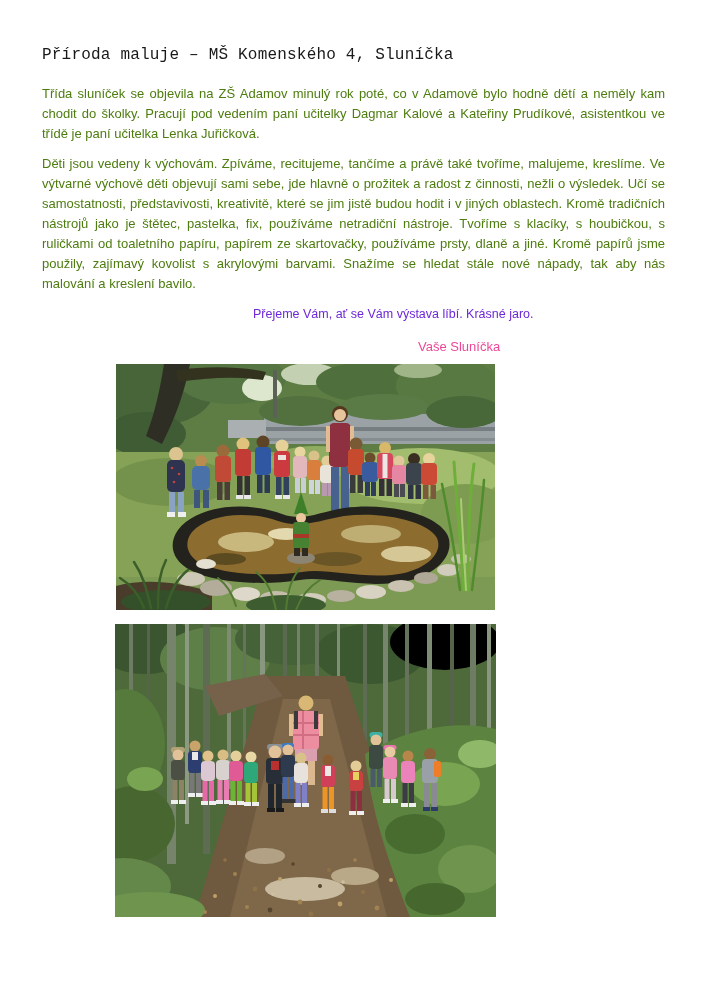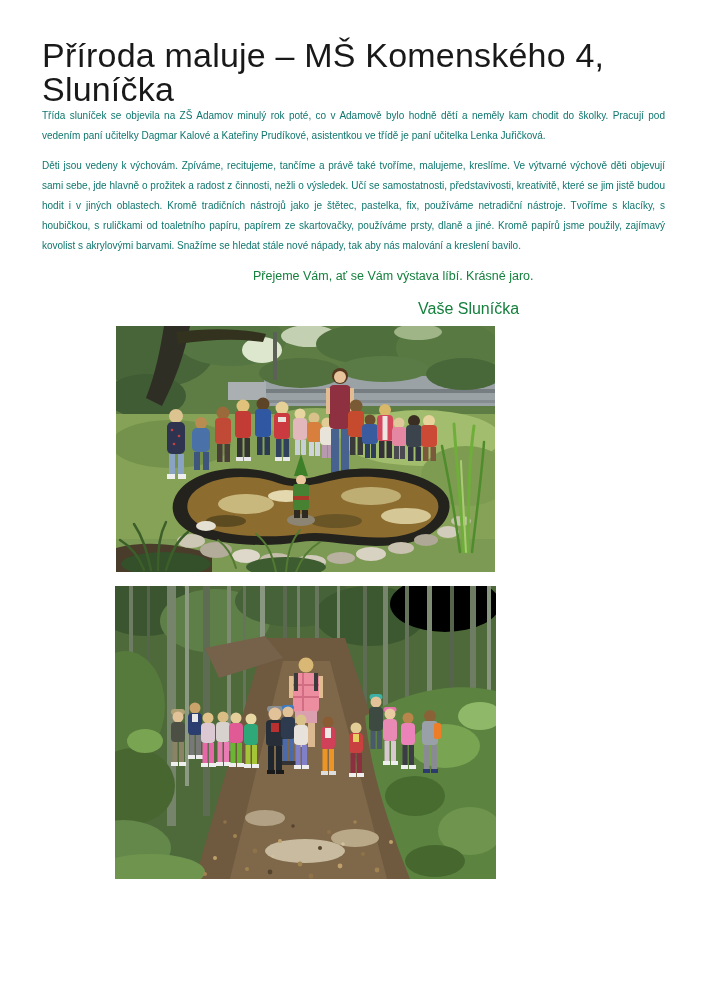--- a/index.html
+++ b/index.html
@@ -3,37 +3,37 @@
 <meta charset="utf-8">
 <style>
   html,body{margin:0;padding:0;background:#ffffff;}
   .page{
     width:707px;height:1000px;position:relative;background:#ffffff;
     font-family:"Liberation Sans",sans-serif;color:#1c1c1c;
     overflow:hidden;
   }
   .content{padding:0 42px;}
   h1.doc-title{
-    font-family:Liberation Sans, sans-serif;
+    font-family:Liberation Mono, monospace;
     font-weight:normal;
-    font-size:34px;line-height:34px;
-    margin:38px 0 0 0;color:#191919;
+    font-size:16px;line-height:34px;
+    margin:38px 0 12px 0;color:#191919;
     letter-spacing:0.2px;
   }
   p.body-par{
-    font-size:10px;line-height:20px;margin:0 0 10px 0;
-    text-align:justify;color:#0f766e;
+    font-size:13px;line-height:20px;margin:0 0 10px 0;
+    text-align:justify;color:#4d7c0f;
   }
   p.closing-line{
     font-size:12.5px;line-height:20px;margin:2px 0 13px 211px;
-    color:#15803d;
+    color:#6d28d9;
   }
   p.signature-line{
-    font-size:16px;line-height:20px;margin:9px 0 0 376px;
-    color:#15803d;
+    font-size:13px;line-height:20px;margin:9px 0 0 376px;
+    color:#ec4899;
   }
   figure{margin:0;padding:0;display:block;}
   figure.photo-1{margin:7px 0 0 74px;width:379px;height:246px;}
   figure.photo-2{margin:14px 0 0 73px;width:381px;height:293px;}
   svg{display:block;}
 </style>
 </head>
 <body>
 
 <div class="page">

